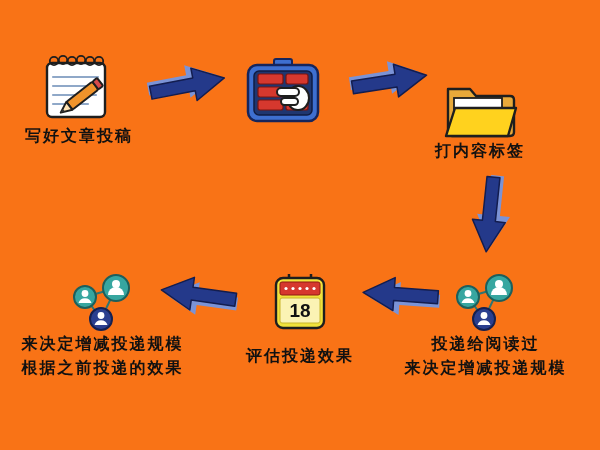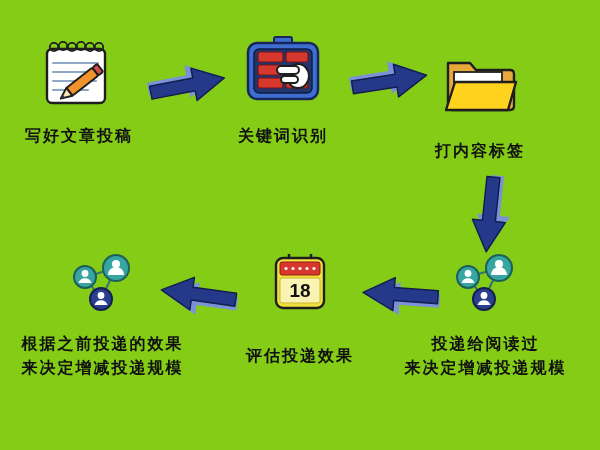--- a/index.html
+++ b/index.html
@@ -2,23 +2,23 @@
 <html style="--arrow-dark: #24398a; --arrow-light: #7b93d6; --folder-yellow: #ffd21e; --folder-back: #e8a93a; --node-teal: #37a6a0; --node-navy: #2b3f8f; --keypad-blue: #3e6fd0; --keypad-red: #d6382e; --calendar-red: #d6382e; --calendar-yellow: #f0e23c; --pencil-orange: #f0932b; --text: #111111;"><head>
 <meta charset="utf-8">
 <style>
   * { margin:0; padding:0; box-sizing:border-box; }
   html,body { background:#ffffff; }
   body {
     width:600px; height:450px;
     font-family:"Liberation Sans","DejaVu Sans",sans-serif;
     position:relative; overflow:hidden;
   }
-  .canvas { position:absolute; left:0; top:0; width:600px; height:450px; background:#84cc16; }
+  .canvas { position:absolute; left:0; top:0; width:600px; height:450px; background:#f97316; }
   .step { position:absolute; display:flex; flex-direction:column; align-items:center; }
-  .icon-box { display:flex; align-items:flex-start; justify-content:center; }
+  .icon-box { display:flex; align-items:flex-end; justify-content:center; }
   .top .icon-box { height:88px; }
   .bottom .icon-box { height:80px; }
   .label {
     font-weight:bold; font-size:16px; color:#111;
     letter-spacing:2px; text-align:center; line-height:24px; white-space:nowrap;
   }
   .label.pad-top { margin-top:12px; }
   .arrow { position:absolute; width:80px; height:46px; }
   svg { display:block; }
 </style>
@@ -76,21 +76,20 @@
           <rect x="43" y="16" width="22" height="10" rx="2"></rect>
           <rect x="43" y="42" width="22" height="10" rx="2"></rect>
         </g>
         <g fill="#ffffff" stroke="#1e1e1e" stroke-width="2">
           <ellipse cx="55" cy="40" rx="11" ry="12"></ellipse>
           <rect x="34" y="30" width="22" height="8" rx="4"></rect>
           <rect x="38" y="40" width="17" height="7" rx="3.5"></rect>
         </g>
       </svg>
     </div>
-    <div class="label">关键词识别</div>
   </div>
 
   <div class="arrow" style="left:350px;top:58px;transform:rotate(-9deg)">
     <svg viewBox="0 0 80 46" width="80" height="46">
       <path d="M2 17 L46 17 L46 7 L77 23 L46 40 L46 30 L2 30 Z" transform="translate(-6,-4)" style="fill:var(--arrow-light,#7b93d6)"></path>
       <path d="M2 17 L46 17 L46 7 L77 23 L46 40 L46 30 L2 30 Z" style="fill:var(--arrow-dark,#24398a)" stroke="#131d4f" stroke-width="1.5" stroke-linejoin="round"></path>
     </svg>
   </div>
 
   <div class="step top" style="left:405px;top:51px;width:150px">
@@ -180,17 +179,17 @@
         <circle cx="45" cy="12" r="4" fill="#ffffff"></circle>
         <path d="M37 23 a8 8 0 0 1 16 0 z" fill="#ffffff"></path>
         <circle cx="14" cy="25" r="11" style="fill:var(--node-teal,#37a6a0)" stroke="#1d5f5c" stroke-width="2"></circle>
         <circle cx="14" cy="21.5" r="3.4" fill="#ffffff"></circle>
         <path d="M7.5 31 a6.8 6.8 0 0 1 13 0 z" fill="#ffffff"></path>
         <circle cx="30" cy="47" r="11" style="fill:var(--node-navy,#2b3f8f)" stroke="#16204f" stroke-width="2"></circle>
         <circle cx="30" cy="43.5" r="3.4" fill="#ffffff"></circle>
         <path d="M23.5 53 a6.8 6.8 0 0 1 13 0 z" fill="#ffffff"></path>
       </svg>
     </div>
+    <div class="label">来决定增减投递规模</div>
     <div class="label">根据之前投递的效果</div>
-    <div class="label">来决定增减投递规模</div>
   </div>
 
 </div>
 
 </body></html>

